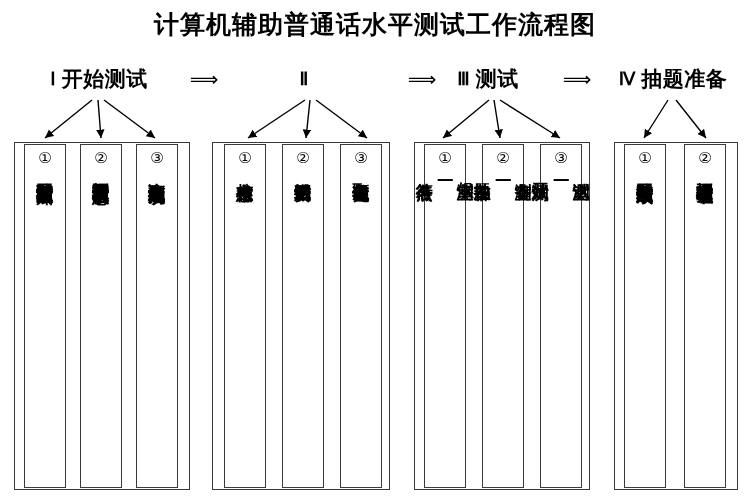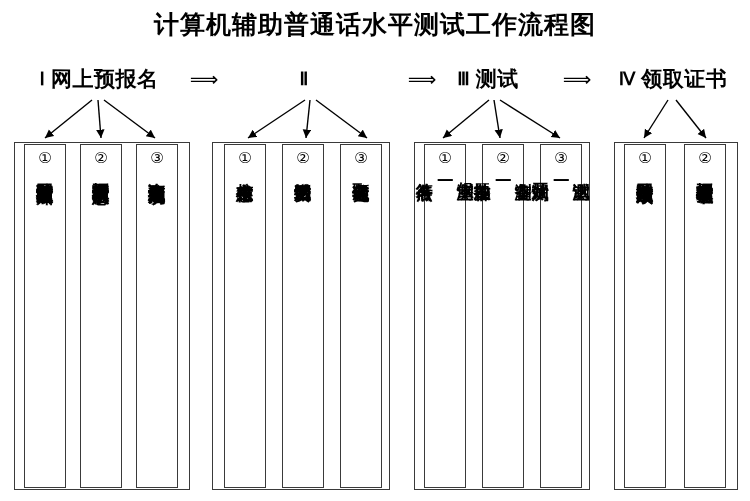--- a/index.html
+++ b/index.html
@@ -126,38 +126,38 @@
 <body>
 
 <div id="page">
 
   <div id="title">计算机辅助普通话水平测试工作流程图</div>
 
   <div id="stage-row">
 
     <div class="stage-head" style="left:14px; width:170px;">
       <span class="stage-num">Ⅰ</span>
-      <span class="stage-label">网上预报名</span>
+      <span class="stage-label">开始测试</span>
     </div>
     <div class="stage-arrow" style="left:186px; width:36px;">⟹</div>
 
     <div class="stage-head" style="left:210px; width:194px;">
       <span class="stage-num">Ⅱ</span>
     </div>
     <div class="stage-arrow" style="left:404px; width:36px;">⟹</div>
 
     <div class="stage-head" style="left:428px; width:120px;">
       <span class="stage-num">Ⅲ</span>
       <span class="stage-label">测试</span>
     </div>
     <div class="stage-arrow" style="left:552px; width:50px;">⟹</div>
 
     <div class="stage-head" style="left:600px; width:146px;">
       <span class="stage-num">Ⅳ</span>
-      <span class="stage-label">领取证书</span>
+      <span class="stage-label">抽题准备</span>
     </div>
   </div>
 
   <svg id="arrow-layer" viewBox="0 0 750 501">
     <defs>
       <marker id="ah" markerWidth="8" markerHeight="8" refX="6" refY="3" orient="auto">
         <path d="M0,0 L6,3 L0,6 z" fill="#000"></path>
       </marker>
     </defs>
 

